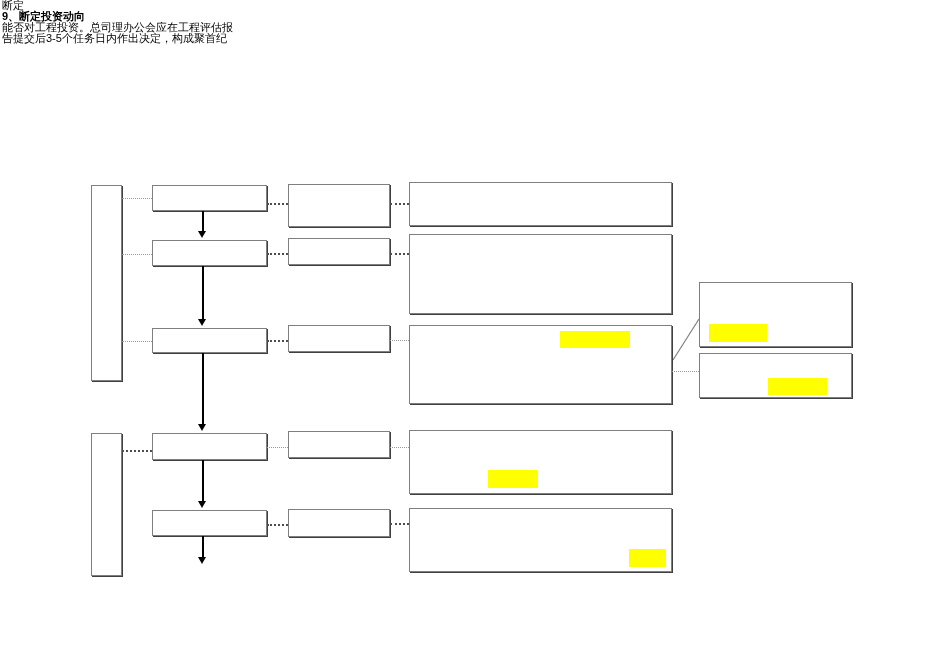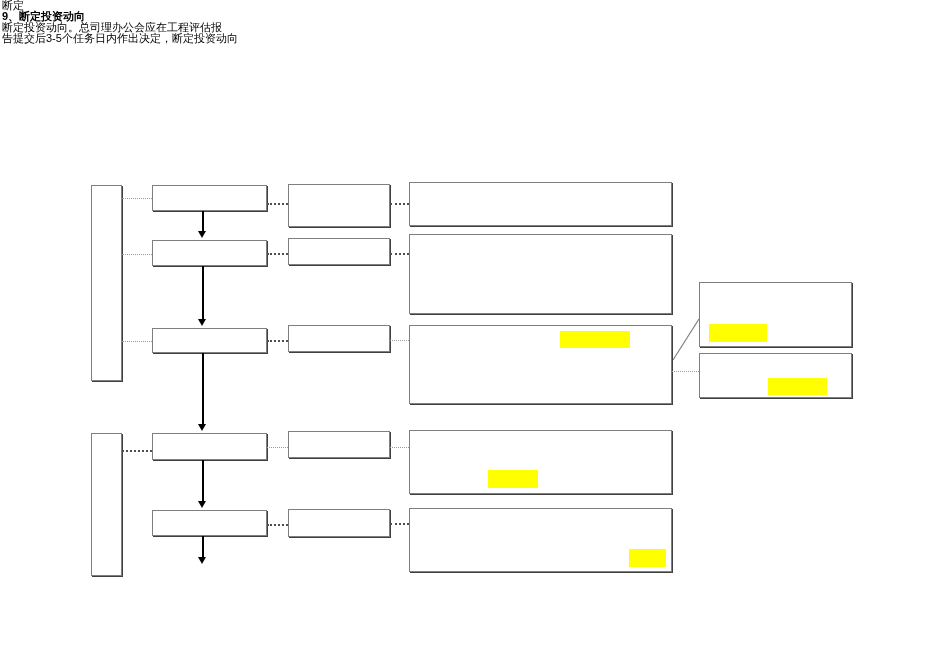--- a/index.html
+++ b/index.html
@@ -82,22 +82,22 @@
   }
 </style>
 </head>
 <body>
 
 <div class="page">
 
   <div class="doc-text">
     <div class="doc-line">断定</div>
     <div class="doc-line bold">9、断定投资动向</div>
-    <div class="doc-line">断定投资动向。总司理办公会应在工程评估报</div>
-    <div class="doc-line">告提交后3-5个任务日内作出决定，断定投资动向</div>
+    <div class="doc-line">能否对工程投资。总司理办公会应在工程评估报</div>
+    <div class="doc-line">告提交后3-5个任务日内作出决定，构成聚首纪</div>
   </div>
 
   <div class="flowchart">
     <svg class="overlay" width="950" height="672" viewBox="0 0 950 672">
       <line stroke-width="1.2" x1="673" y1="360" x2="699" y2="319" stroke="#7f7f7f"></line>
     </svg>
   <div class="node" style="left: 91px; top: 185px; width: 31px; height: 196px;"></div>
       <div class="node" style="left: 91px; top: 433px; width: 31px; height: 143px;"></div>
       <div class="node" style="left: 152px; top: 185px; width: 115px; height: 26px;"></div>
       <div class="node" style="left: 152px; top: 240px; width: 115px; height: 26px;"></div>

